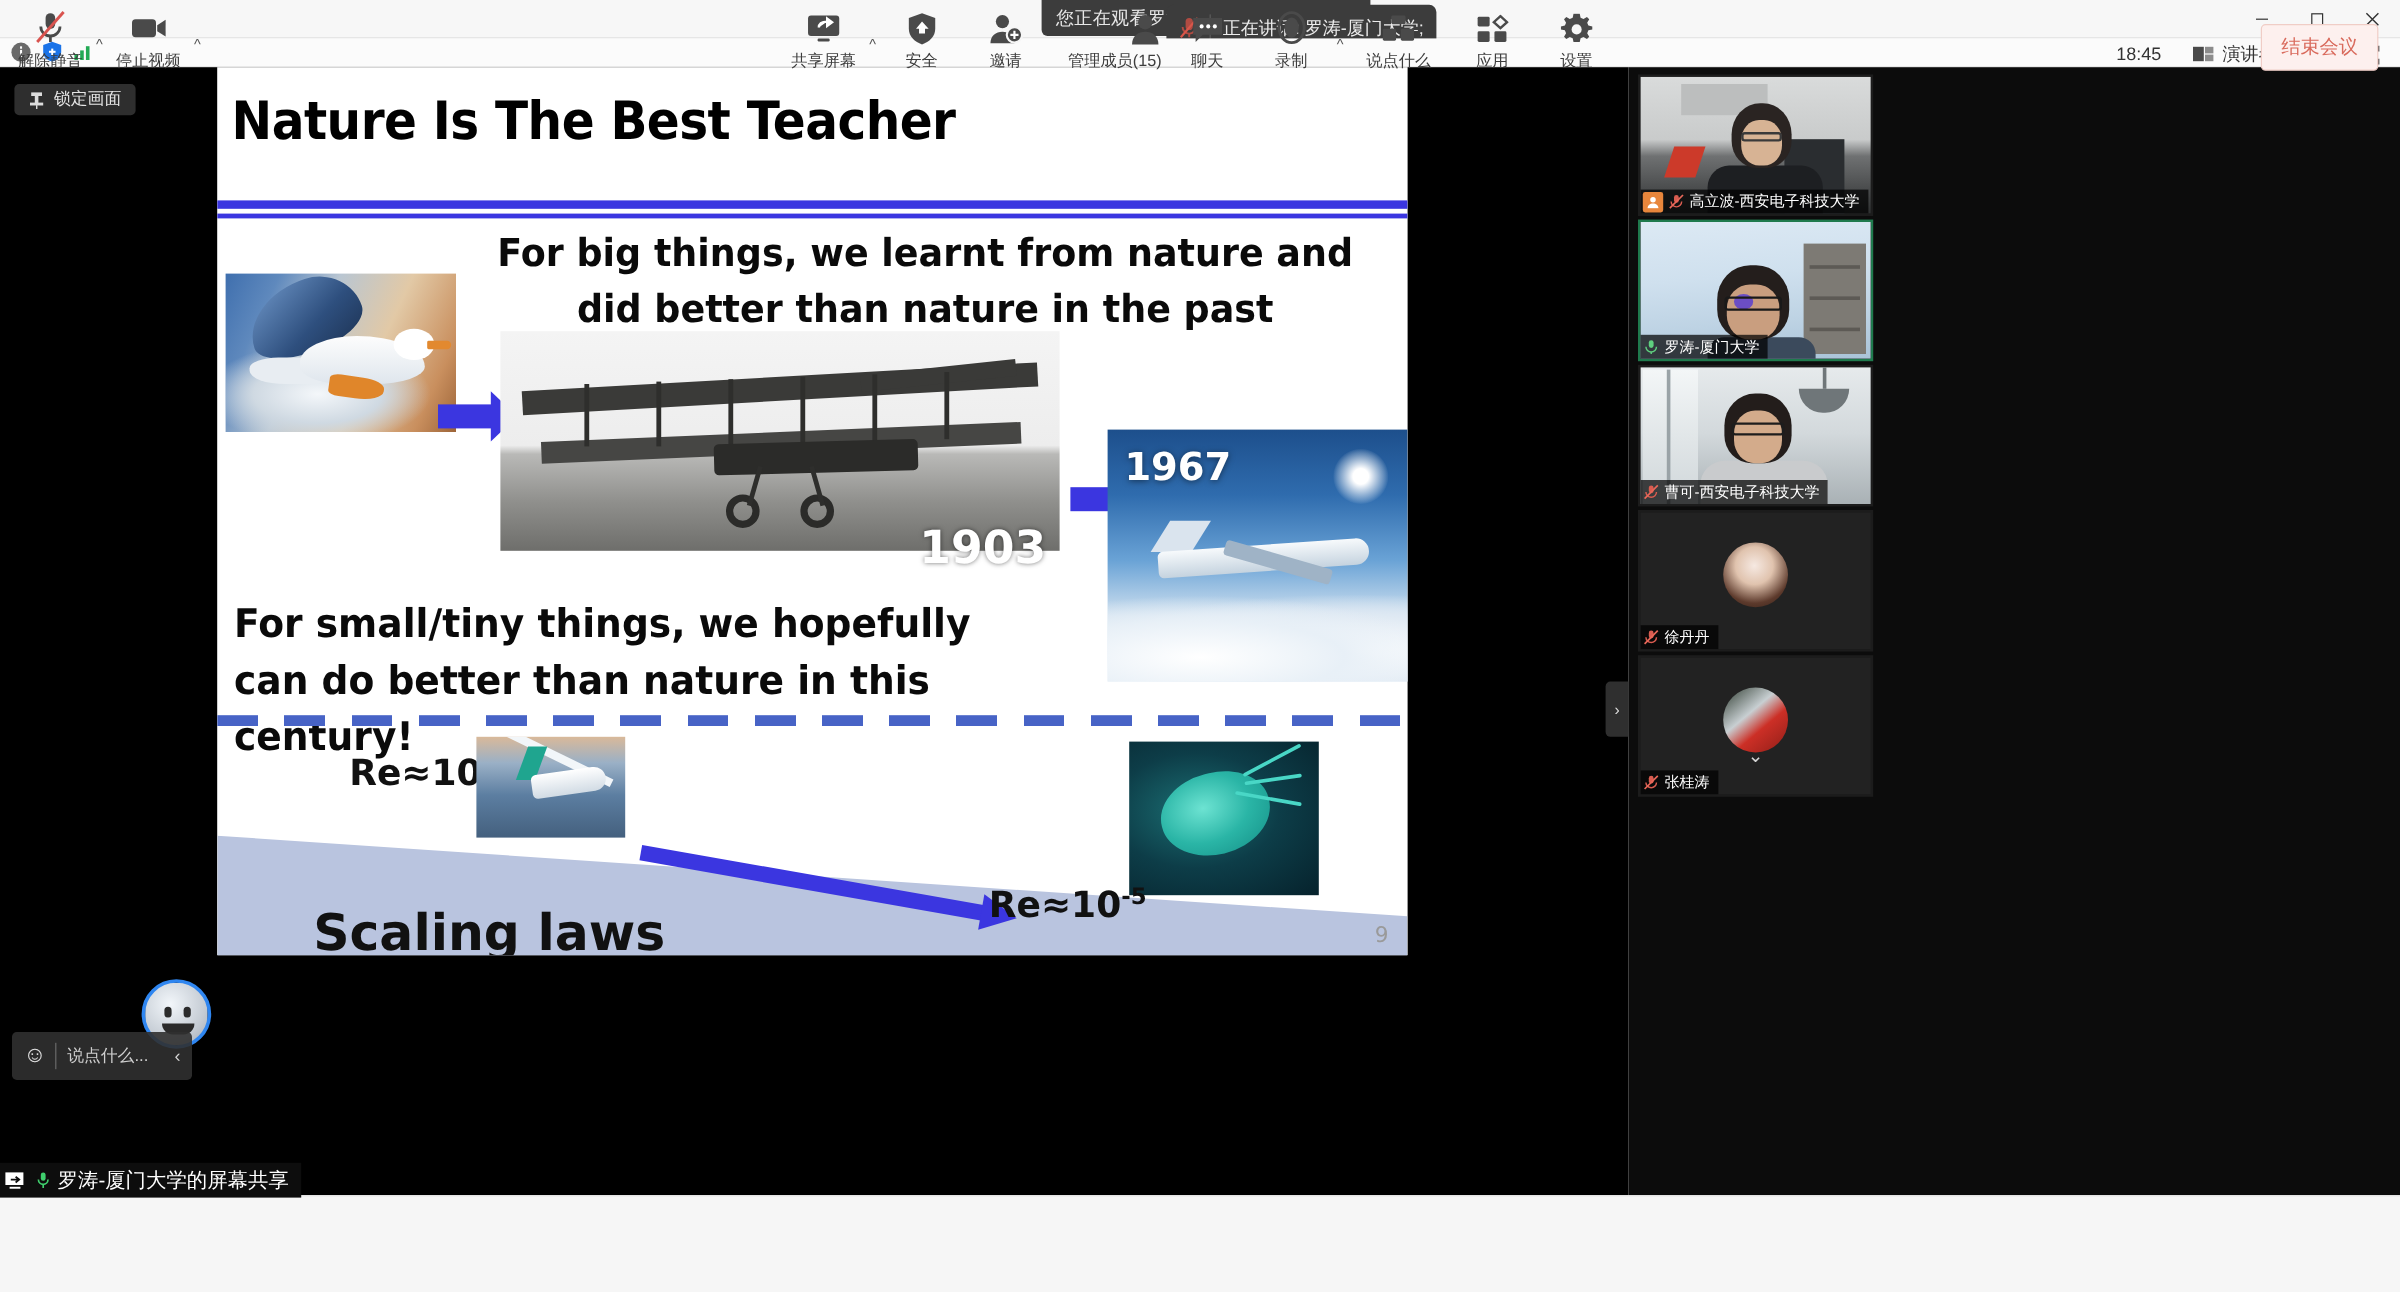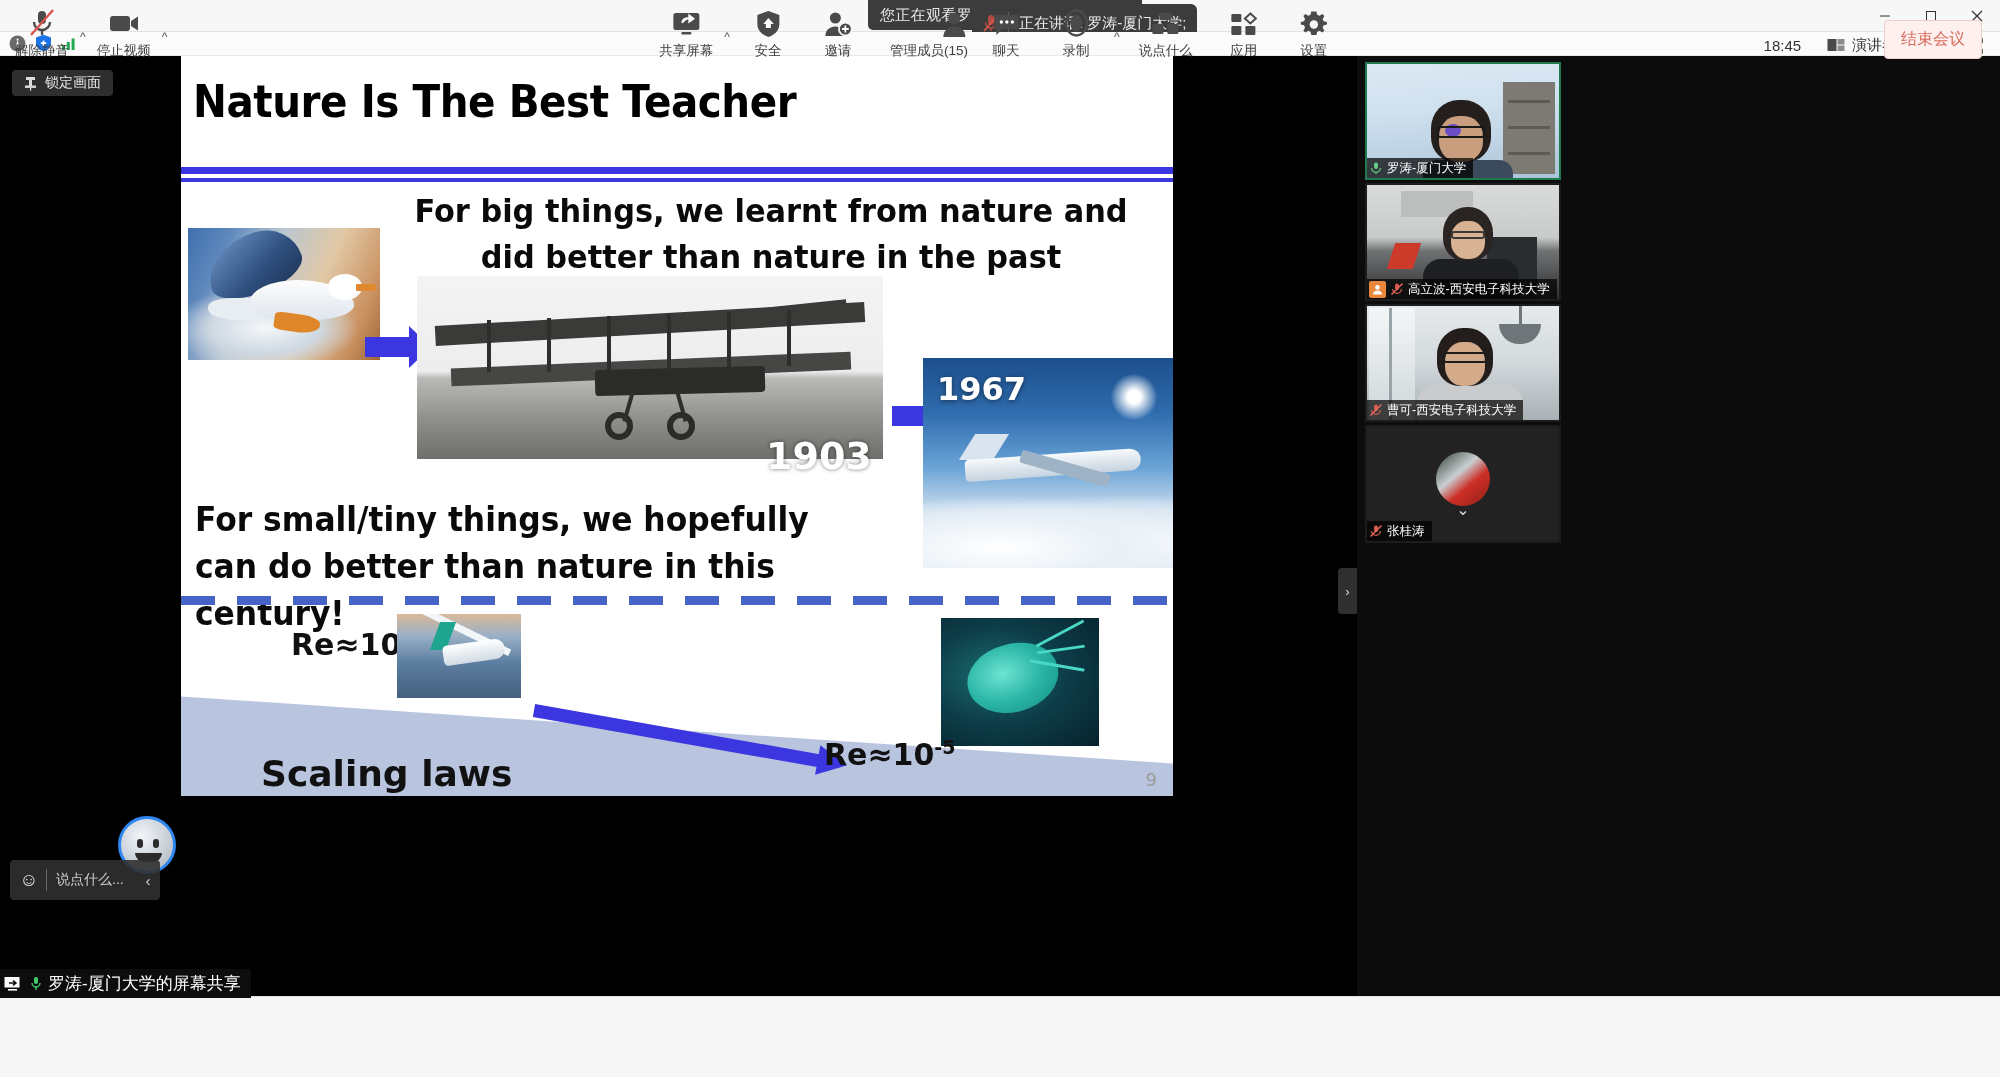--- a/index.html
+++ b/index.html
@@ -217,21 +217,21 @@
     font-family:"DejaVu Sans",sans-serif; font-weight:700; font-size: 30px; color:#111;
   }
   .re1 sup { font-size: 19px; }
   .re2 {
     position:absolute; left: 643px; top: 680px;
     font-family:"DejaVu Sans",sans-serif; font-weight:700; font-size: 30px; color:#111;
   }
   .re2 sup { font-size: 19px; }
   .scaling {
     position:absolute; left: 80px; top: 697px;
-    font-family:"DejaVu Sans",sans-serif; font-weight:700; font-size: 36px; color:#111;
+    font-family:"DejaVu Sans",sans-serif; font-weight:700; font-size: 42px; color:#111;
   }
   .smalljet {
     position:absolute; left: 216px; top: 558px; width: 124px; height: 84px;
     background: linear-gradient(180deg,#d9b99a 0%, #9ab0c6 26%, #5c7ea1 58%, #44607e 100%);
     overflow:hidden;
   }
   .smalljet .sb { position:absolute; left: 46px; top: 28px; width: 62px; height: 20px;
     background: linear-gradient(180deg,#fff,#d1dbe4); border-radius: 10px 24px 24px 10px; transform:rotate(-8deg);}
   .smalljet .sw { position:absolute; left: 12px; top: 12px; width: 106px; height: 7px;
     background:#f2f6f9; transform: rotate(26deg); }
@@ -617,45 +617,20 @@
           </svg>
       </span>
       <span>罗涛-厦门大学的屏幕共享</span>
     </div>
 
     <div class="sidetab">›</div>
   </div>
 
   <div class="filmstrip"></div>
   <div class="thumbs">
-
-    <div class="thumb active">
-      <div class="cam2">
-          <div class="shelf">
-            <i style="top:18px"></i>
-            <i style="top:44px"></i>
-            <i style="top:70px"></i>
-          </div>
-          <div class="torso"></div>
-          <div class="headS"></div>
-          <div class="face"></div>
-          <div class="blur"></div>
-          <div class="glass"></div>
-        </div>
-      <div class="namebar">
-        <span>
-          <svg width="14" height="14" viewBox="0 0 14 14">
-              <rect x="5" y="1.5" width="4" height="6.5" rx="2" fill="#5fd07f"></rect>
-              <path d="M2.6 7a4.4 4.4 0 0 0 8.8 0" stroke="#5fd07f" stroke-width="1.2" fill="none"></path>
-              <line x1="7" y1="11.4" x2="7" y2="13" stroke="#5fd07f" stroke-width="1.2"></line>
-            </svg>
-        </span>
-        <span class="nm">罗涛-厦门大学</span>
-      </div>
-    </div>
 
     <div class="thumb">
       <div class="cam1">
           <div class="wall"></div>
           <div class="chair"></div>
           <div class="flagr"></div>
           <div class="torso"></div>
           <div class="headS"></div>
           <div class="face"></div>
           <div class="glass"></div>
@@ -671,20 +646,45 @@
           <svg width="14" height="14" viewBox="0 0 14 14">
               <rect x="5" y="1.5" width="4" height="6.5" rx="2" fill="#d95c50"></rect>
               <path d="M2.6 7a4.4 4.4 0 0 0 8.8 0" stroke="#d95c50" stroke-width="1.2" fill="none"></path>
               <line x1="1.5" y1="12.5" x2="12.5" y2="1.5" stroke="#e8685a" stroke-width="1.4"></line>
             </svg>
         </span>
         <span class="nm">高立波-西安电子科技大学</span>
       </div>
     </div>
 
+    <div class="thumb active">
+      <div class="cam2">
+          <div class="shelf">
+            <i style="top:18px"></i>
+            <i style="top:44px"></i>
+            <i style="top:70px"></i>
+          </div>
+          <div class="torso"></div>
+          <div class="headS"></div>
+          <div class="face"></div>
+          <div class="blur"></div>
+          <div class="glass"></div>
+        </div>
+      <div class="namebar">
+        <span>
+          <svg width="14" height="14" viewBox="0 0 14 14">
+              <rect x="5" y="1.5" width="4" height="6.5" rx="2" fill="#5fd07f"></rect>
+              <path d="M2.6 7a4.4 4.4 0 0 0 8.8 0" stroke="#5fd07f" stroke-width="1.2" fill="none"></path>
+              <line x1="7" y1="11.4" x2="7" y2="13" stroke="#5fd07f" stroke-width="1.2"></line>
+            </svg>
+        </span>
+        <span class="nm">罗涛-厦门大学</span>
+      </div>
+    </div>
+
     <div class="thumb">
       <div class="cam3">
           <div class="win">
             <i></i>
           </div>
           <div class="lampc"></div>
           <div class="lamp"></div>
           <div class="torso"></div>
           <div class="headS"></div>
           <div class="face"></div>
@@ -695,20 +695,34 @@
           <svg width="14" height="14" viewBox="0 0 14 14">
               <rect x="5" y="1.5" width="4" height="6.5" rx="2" fill="#d95c50"></rect>
               <path d="M2.6 7a4.4 4.4 0 0 0 8.8 0" stroke="#d95c50" stroke-width="1.2" fill="none"></path>
               <line x1="1.5" y1="12.5" x2="12.5" y2="1.5" stroke="#e8685a" stroke-width="1.4"></line>
             </svg>
         </span>
         <span class="nm">曹可-西安电子科技大学</span>
       </div>
     </div>
 
+    <div class="thumb">
+      <div class="camblank"></div>
+      <div class="pfp p4"></div>
+      <div class="namebar">
+        <span>
+          <svg width="14" height="14" viewBox="0 0 14 14">
+              <rect x="5" y="1.5" width="4" height="6.5" rx="2" fill="#d95c50"></rect>
+              <path d="M2.6 7a4.4 4.4 0 0 0 8.8 0" stroke="#d95c50" stroke-width="1.2" fill="none"></path>
+              <line x1="1.5" y1="12.5" x2="12.5" y2="1.5" stroke="#e8685a" stroke-width="1.4"></line>
+            </svg>
+        </span>
+        <span class="nm">徐丹丹</span>
+      </div>
+    </div>
 
 
     <div class="thumb">
       <div class="camblank"></div>
       <div class="pfp p6"></div>
       <div class="chev-down">⌄</div>
       <div class="namebar">
         <span>
           <svg width="14" height="14" viewBox="0 0 14 14">
               <rect x="5" y="1.5" width="4" height="6.5" rx="2" fill="#d95c50"></rect>

